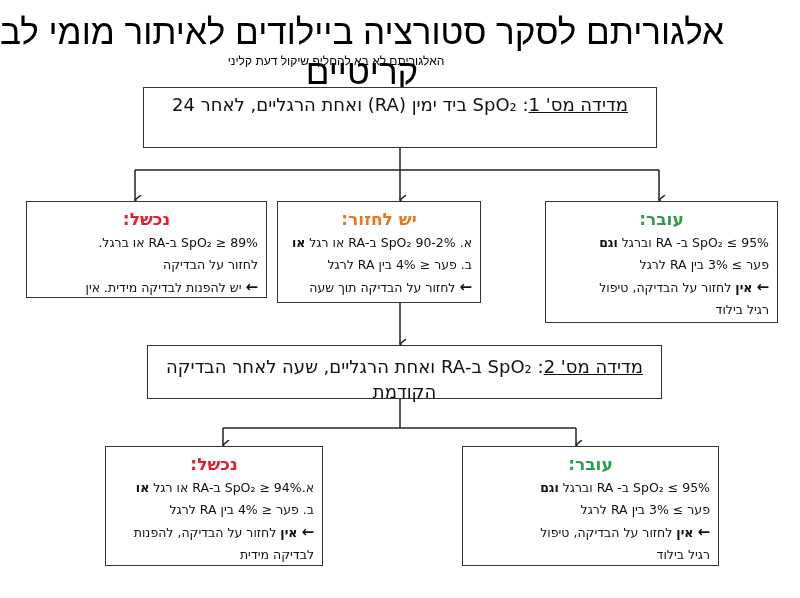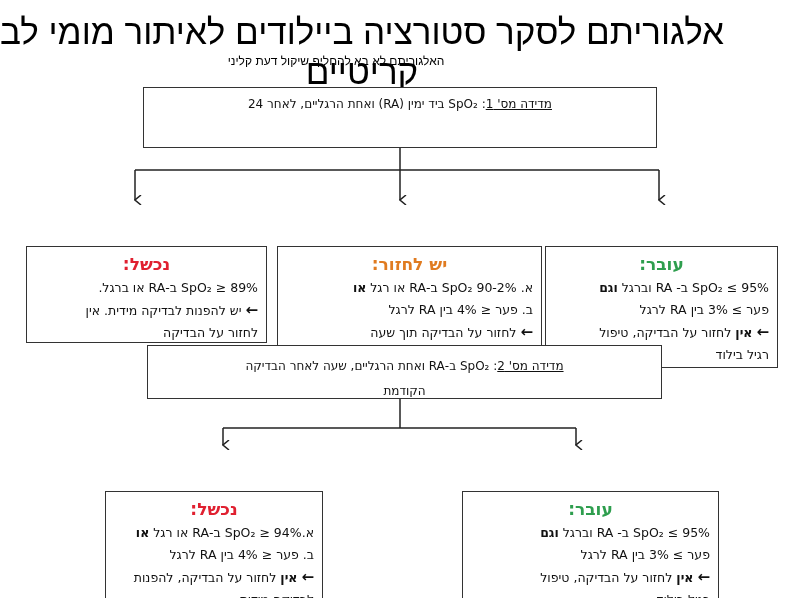--- a/index.html
+++ b/index.html
@@ -1,22 +1,22 @@
 <!DOCTYPE html>
 <html><head>
 <meta charset="utf-8">
 <style>
   html, body { margin:0; padding:0; }
   body { width:800px; height:598px; background:#ffffff; position:relative; overflow:hidden; font-family:"DejaVu Sans", sans-serif; color:#111; }
   .title { position:absolute; left:0; top:12px; width:724px; text-align:center; font-family:"Liberation Sans", sans-serif; font-size:35px; line-height:40px; color:#000; direction:rtl; }
   .subtitle { position:absolute; left:0; top:53px; width:672px; text-align:center; font-family:"Liberation Sans", sans-serif; font-size:12px; line-height:16px; color:#000; direction:rtl; }
   .box { position:absolute; border:1.5px solid #333; box-sizing:border-box; background:#fff; direction:rtl; font-family:"DejaVu Sans", sans-serif; }
-  .mbox { text-align:center; font-size:12px; line-height:25px; padding:4px 8px; color:#111; }
+  .mbox { text-align:center; font-size:18px; line-height:25px; padding:4px 8px; color:#111; }
   .mbox .u { text-decoration:underline; }
-  .rbox { padding:4px 8px 8px 8px; font-size:12.5px; line-height:22px;margin-top:45px; }
+  .rbox { padding:4px 8px 8px 8px; font-size:12.5px; line-height:22px; }
   .rbox .hd { text-align:center; font-weight:bold; font-size:17px; line-height:26px; }
   .rbox .ln { text-align:right; white-space:nowrap; }
   .pass { color:#2e9e4e; }
   .retry { color:#e07b20; }
   .fail { color:#e02030; }
   .b { font-weight:bold; }
   .arrow-glyph { font-weight:bold; font-size:15px; }
   svg.lines { position:absolute; left:0; top:0; }
 </style>
 </head>
@@ -47,25 +47,25 @@
 
 <div class="box mbox" style="left:143px; top:87px; width:514px; height:61px;">
   <div>
     <span class="u">מדידה מס' 1</span><span>: SpO₂ ביד ימין (RA) ואחת הרגליים, לאחר 24</span>
   </div>
 </div>
 
 <div class="box rbox" style="left:26px; top:201px; width:241px; height:97px;">
   <div class="hd fail">נכשל:</div>
   <div class="ln">SpO₂ ≥ 89% ב-RA   או ברגל.</div>
+  <div class="ln">לחזור על הבדיקה</div>
   <div class="ln"><span class="arrow-glyph">←</span><span>  יש להפנות לבדיקה מידית. אין</span></div>
-  <div class="ln">לחזור על הבדיקה</div>
 </div>
 
-<div class="box rbox" style="left:277px; top:201px; width:265px; height:102px;">
+<div class="box rbox" style="left:277px; top:201px; width:204px; height:102px;">
   <div class="hd retry">יש לחזור:</div>
   <div class="ln"><span>א. SpO₂ 90-2% ב-RA  או רגל </span><span class="b">או</span></div>
   <div class="ln">ב.  פער ≤ 4% בין RA לרגל</div>
   <div class="ln"><span class="arrow-glyph">←</span><span> לחזור על הבדיקה תוך שעה</span></div>
 </div>
 
 <div class="box rbox" style="left:545px; top:201px; width:233px; height:122px;">
   <div class="hd pass">עובר:</div>
   <div class="ln"><span>SpO₂ ≤ 95% ב- RA וברגל </span><span class="b">וגם</span></div>
   <div class="ln">פער ≥ 3% בין RA לרגל</div>

